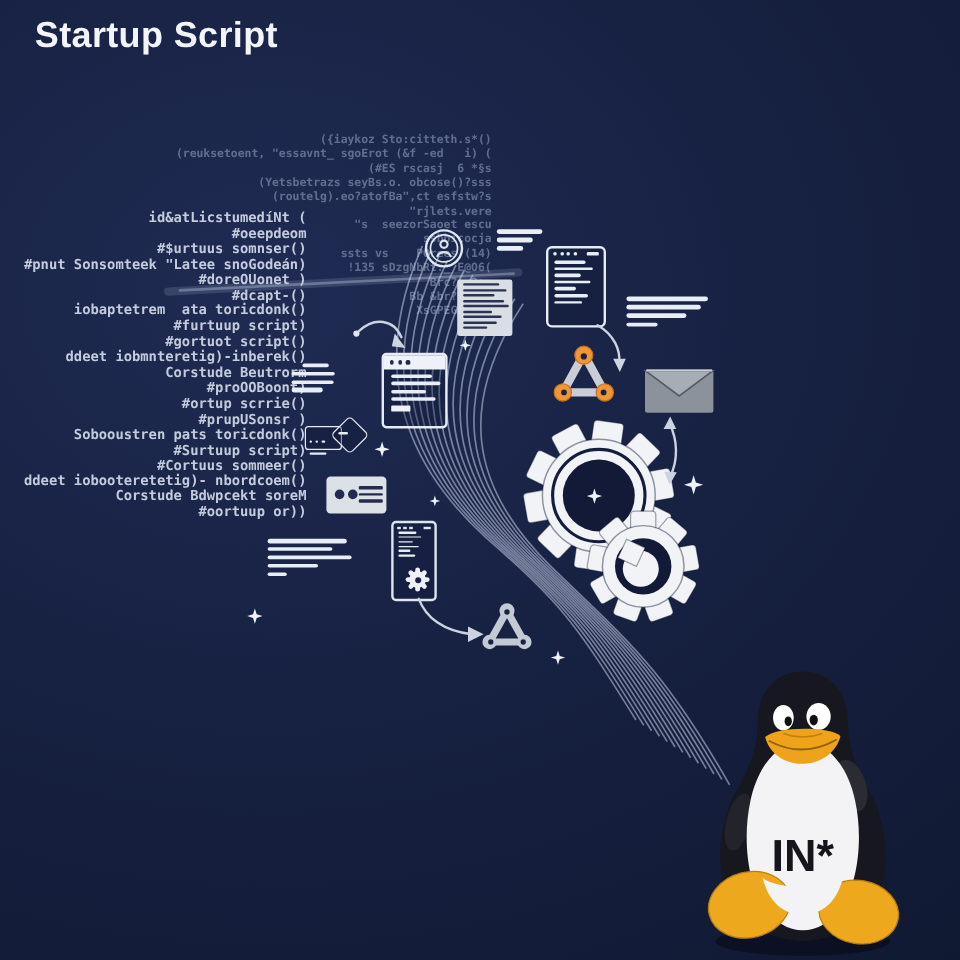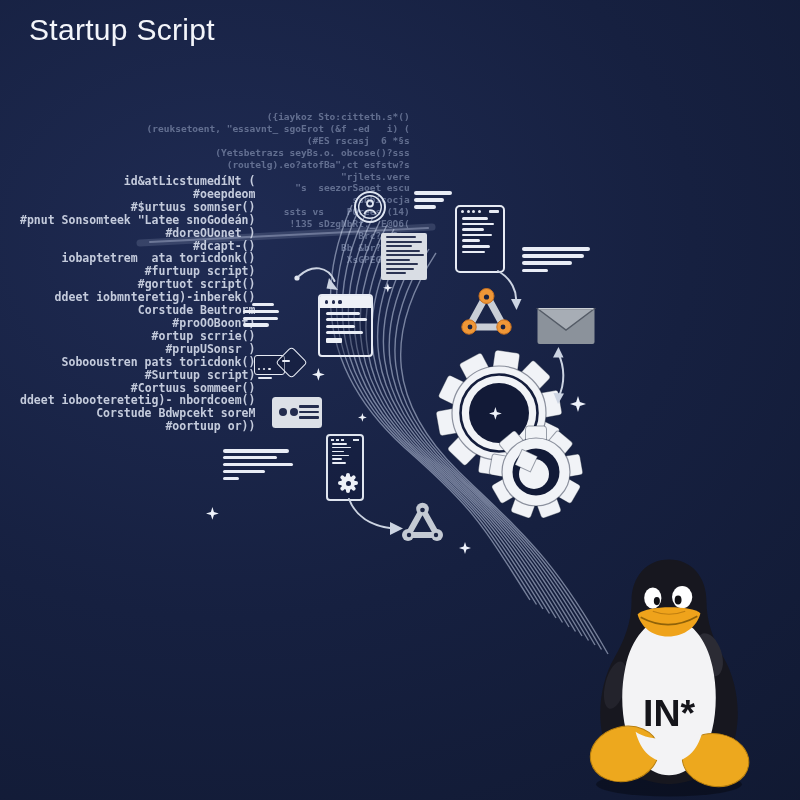--- a/index.html
+++ b/index.html
@@ -2,21 +2,21 @@
 <html><head>
 <meta charset="utf-8">
 <style>
   html,body{margin:0;padding:0;}
   body{
     width:800px;height:800px;overflow:hidden;position:relative;
     background:radial-gradient(130% 105% at 28% 30%, #1f2b53 0%, #162040 45%, #0f172e 100%);
     font-family:"Liberation Sans", sans-serif;
   }
   .abs{position:absolute;}
-  #title{left:29px;top:13px;color:#f3f5fa;font-size:30px;font-weight:400;letter-spacing:.3px;}
+  #title{left:29px;top:13px;color:#f3f5fa;font-size:30px;font-weight:700;letter-spacing:.3px;}
   pre.codeblock{
     margin:0;white-space:pre;font-family:"DejaVu Sans Mono", monospace;text-align:right;
   }
   #code-left{left:20px;top:175px;font-size:11.5px;line-height:12.9px;font-weight:700;color:rgba(210,217,232,.92);}
   #code-faded{left:118px;top:111px;font-size:9.5px;line-height:11.9px;font-weight:700;color:rgba(185,197,226,.45);}
   svg{position:absolute;overflow:visible;}
   #arcs-svg path{fill:none;stroke:rgba(214,224,245,.5);stroke-width:1.4;}
   .icon{position:absolute;}
   .bar{background:#e9edf6;border-radius:2px;}
   

